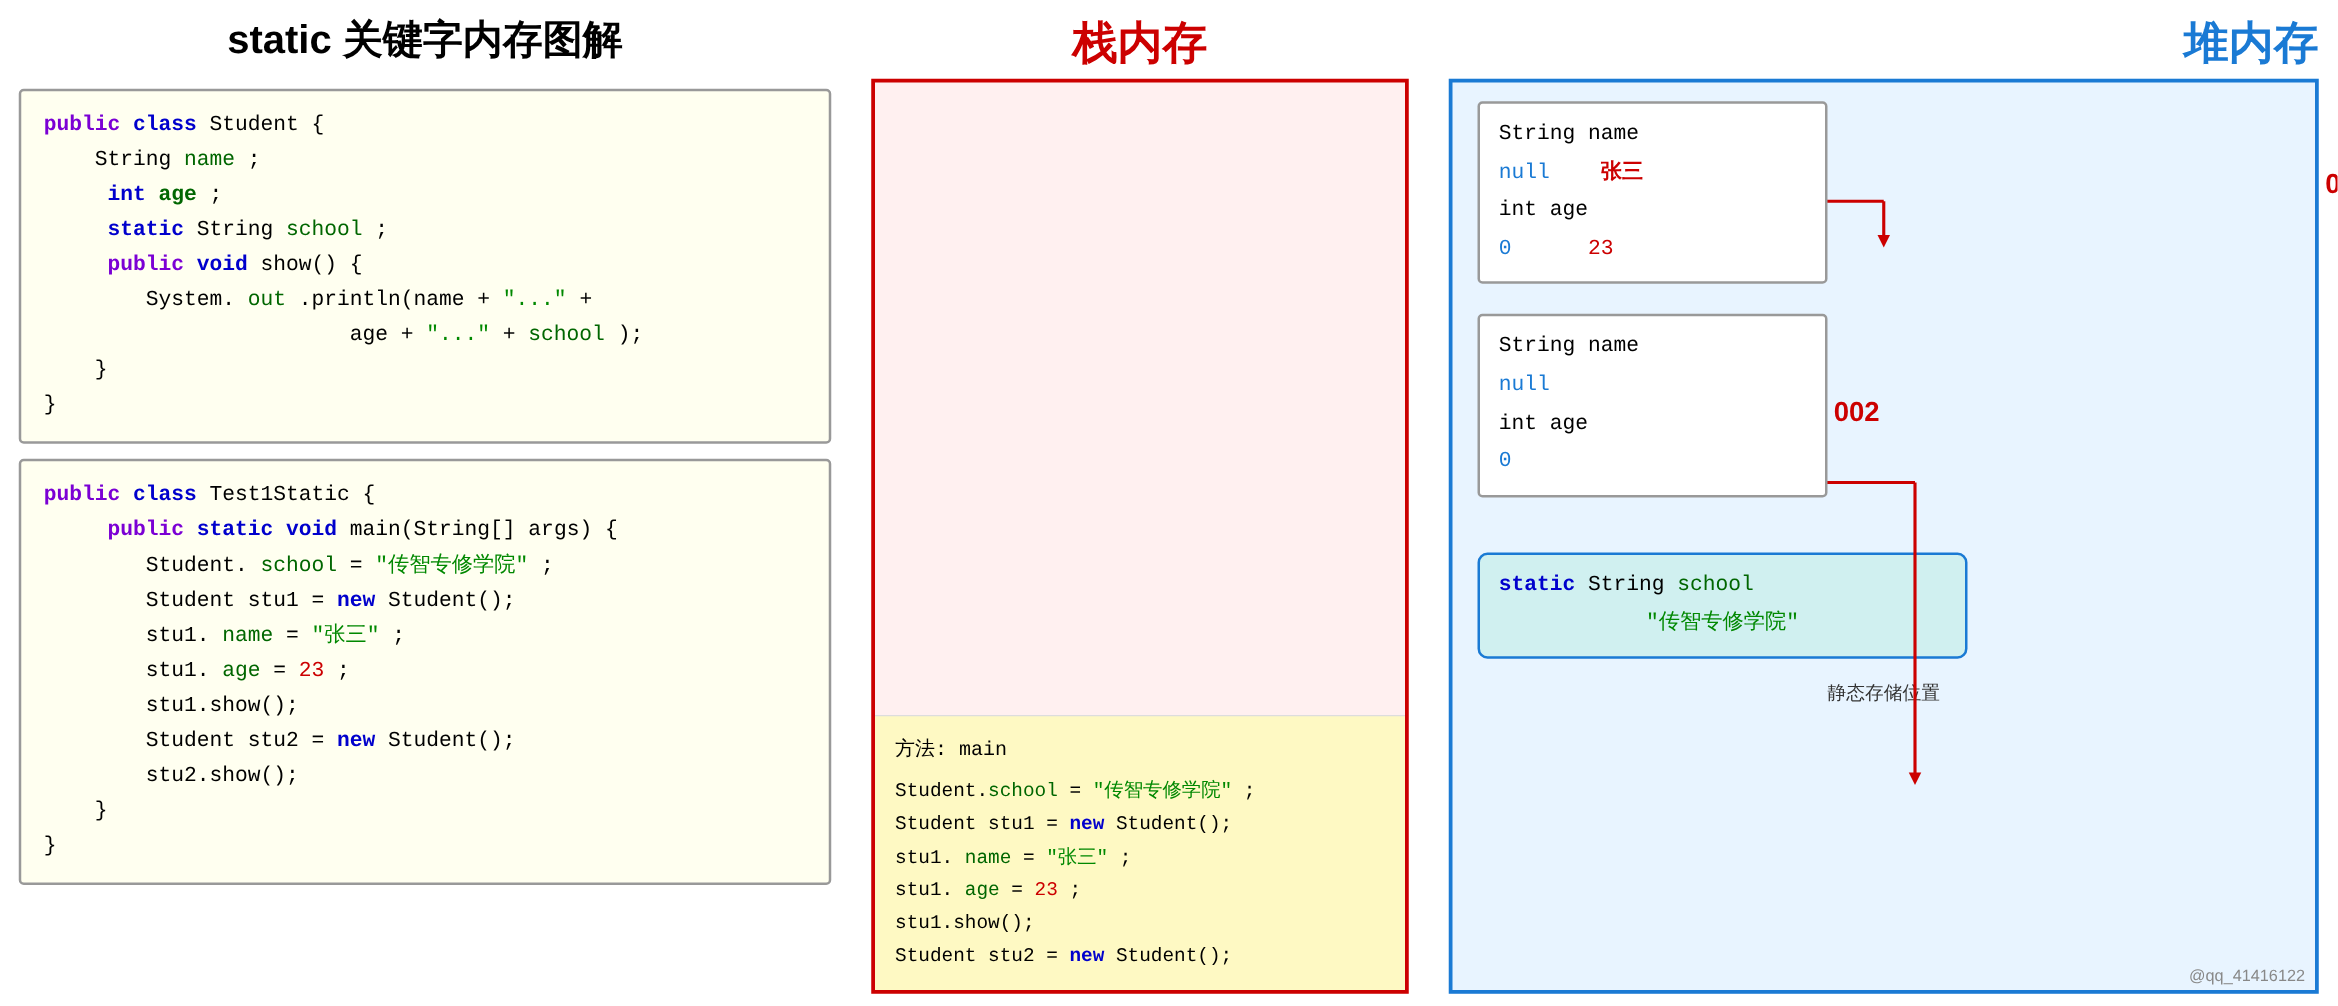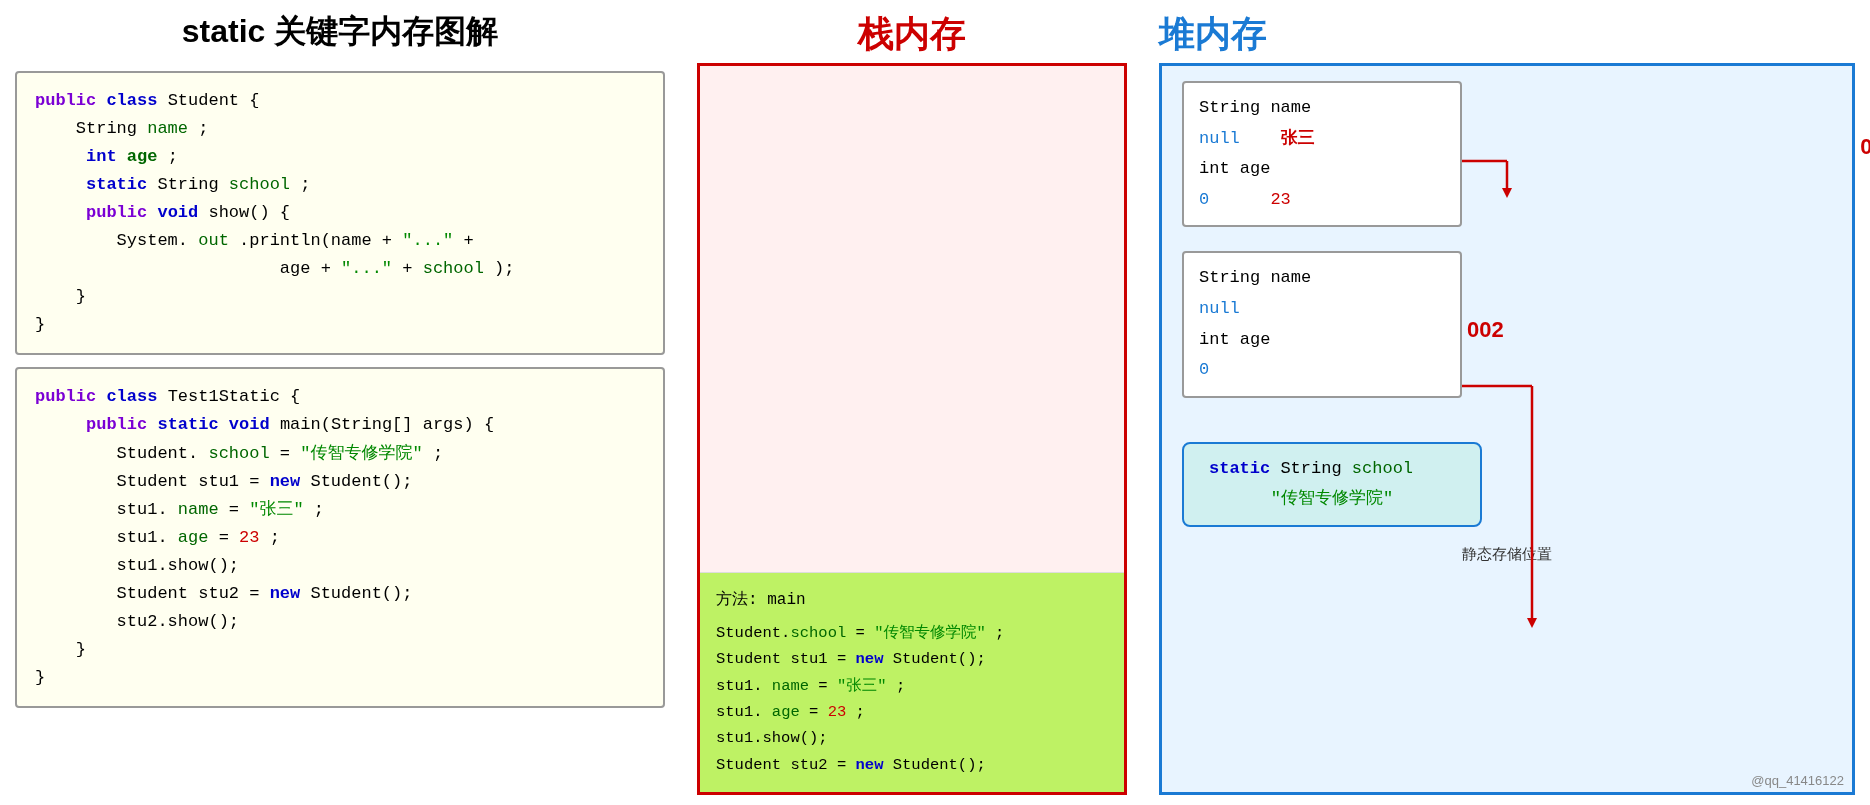--- a/index.html
+++ b/index.html
@@ -81,38 +81,38 @@
       display: flex;
       flex-direction: column;
     }
 
     .stack-top-area {
       flex: 1;
       min-height: 340px;
     }
 
     .stack-bottom-area {
-      background: #bef264;
+      background: #fef9c3;
       border-top: 1px solid #ddd;
       padding: 14px 16px;
       font-family: 'Courier New', monospace;
       font-size: 15.5px;
       line-height: 1.7;
     }
 
     
     .right-panel {
       flex: 1;
       display: flex;
       flex-direction: column;
       gap: 0;
     }
 
     .heap-title {
-      text-align: left;
+      text-align: right;
       font-size: 36px;
       font-weight: bold;
       color: #1a7ad4;
       margin-bottom: 4px;
     }
 
     .heap-outer {
       border: 3px solid #1a7ad4;
       background: #e8f4ff;
       flex: 1;
@@ -145,25 +145,25 @@
       color: #cc0000;
     }
 
     .heap-null { color: #1a7ad4; }
     .heap-num-blue { color: #1a7ad4; }
     .heap-num-red { color: #cc0000; }
     .heap-static-box {
       background: #d0f0f0;
       border: 2px solid #1a7ad4;
       border-radius: 8px;
-      padding: 10px 25px;
+      padding: 10px 15px;
       font-family: 'Courier New', monospace;
       font-size: 17px;
       line-height: 1.8;
-      width: 300px;
+      width: 392px;
       margin-top: 8px;
     }
 
     .static-label {
       text-align: center;
       font-size: 15px;
       color: #333;
       margin-top: 4px;
     }
 

